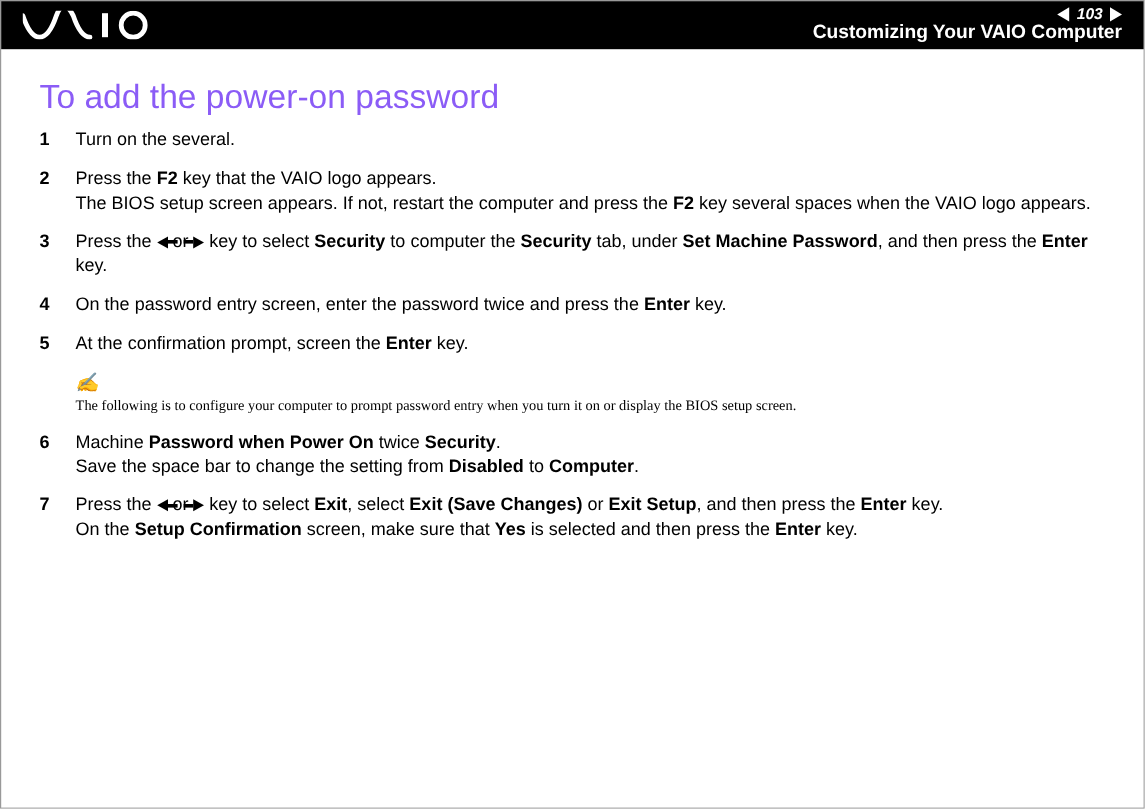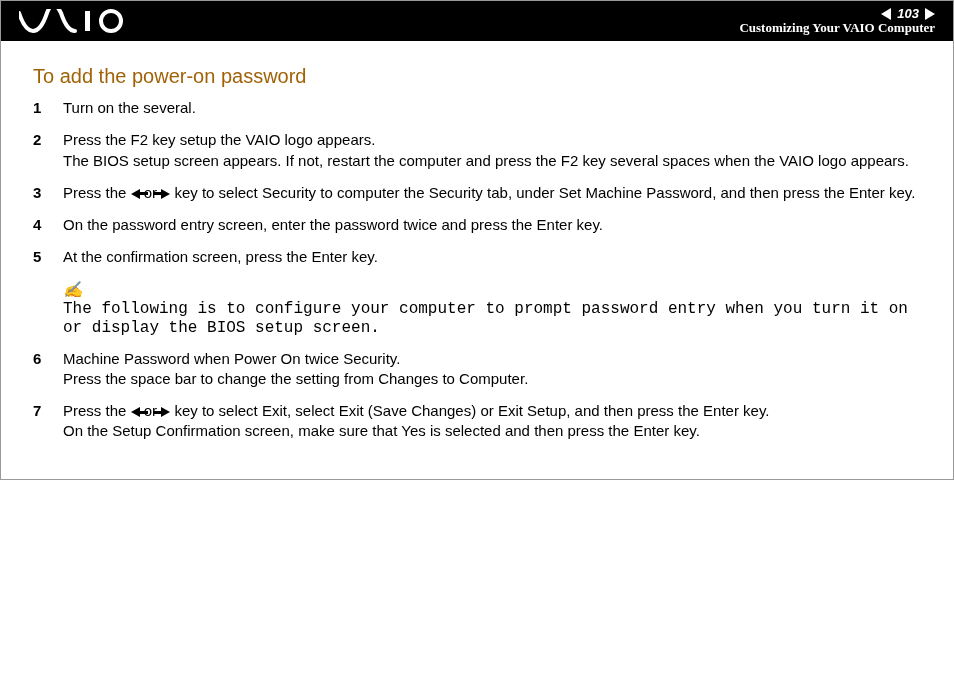--- a/index.html
+++ b/index.html
@@ -1,39 +1,39 @@
 <!DOCTYPE html>
 <html><head>
 <meta charset="utf-8">
 <style>
   html,body{margin:0;padding:0;background:#fff;font-family:Arial,Helvetica,sans-serif;color:#000;}
-  .page{width:954px;height:480px;position:relative;border:1px solid #999;box-sizing:border-box;}
+  .page{width:954px;height:674px;position:relative;border:1px solid #999;box-sizing:border-box;}
   .topbar{background:#000;height:40px;display:flex;align-items:center;justify-content:space-between;padding:0 18px;color:#fff;}
   .logo svg{display:block;}
   .hdr-right{text-align:right;line-height:1.1;}
   .hdr-pager{display:flex;align-items:center;justify-content:flex-end;gap:6px;font-weight:bold;font-style:italic;font-size:13px;}
   .hdr-pager .tri{width:0;height:0;border-top:6px solid transparent;border-bottom:6px solid transparent;}
   .tri-left{border-right:10px solid #fff;}
   .tri-right{border-left:10px solid #fff;}
-  .hdr-sub{font-weight:bold;font-size:13px;font-family:Liberation Serif, serif;}
+  .hdr-sub{font-weight:bold;font-size:16px;}
   .content{padding:24px 32px 0 32px;}
-  h2{font-weight:normal;color:#a16207;font-size:20px;margin:0 0 10px 0;font-family:Arial,Helvetica,sans-serif;}
+  h2{font-weight:normal;color:#8b5cf6;font-size:28px;margin:0 0 10px 0;font-family:Arial,Helvetica,sans-serif;}
   ol.steps{list-style:none;margin:0;padding:0;font-size:15px;}
   ol.steps>li{display:flex;align-items:flex-start;margin-bottom:12px;line-height:1.35;}
   .num{font-weight:bold;width:30px;flex:0 0 30px;}
   .body{flex:1;}
-  .body b{font-weight:normal;}
+  .body b{font-weight:bold;}
   .arrow{display:inline-block;width:0;height:0;border-top:5px solid transparent;border-bottom:5px solid transparent;vertical-align:middle;position:relative;}
   .arrow-l{border-right:9px solid #000;}
   .arrow-l::after{content:"";position:absolute;left:9px;top:-1.5px;width:8px;height:3px;background:#000;}
   .arrow-r{border-left:9px solid #000;}
   .arrow-r::before{content:"";position:absolute;right:9px;top:-1.5px;width:8px;height:3px;background:#000;}
   .note{margin:4px 0 12px 30px;}
   .note-icon{color:#6a6acb;font-style:italic;font-family:"Segoe Script","Comic Sans MS",cursive;font-size:16px;display:block;}
-  .note-text{font-size:16px;font-family:Liberation Mono, monospace;}
+  .note-text{font-size:12px;font-family:Liberation Serif, serif;}
 </style>
 </head>
 <body>
 
 <div class="page">
   <div class="topbar">
     <div class="logo">
       <svg width="110" height="24" viewBox="0 0 110 24" fill="none">
         <path d="M0 4 Q6 22 14 22 Q22 22 28 4 Q34 -12 42 4 Q48 22 56 22" stroke="#fff" stroke-width="4" fill="none" stroke-linecap="round"></path>
         <rect x="66" y="2" width="5" height="20" fill="#fff"></rect>
@@ -52,43 +52,43 @@
 
   <div class="content">
     <h2>To add the power-on password</h2>
     <ol class="steps" id="steps1">
         <li>
           <span class="num">1</span>
           <span class="body"><span>Turn on the several.</span></span>
         </li>
         <li>
           <span class="num">2</span>
-          <span class="body"><span>Press the </span><b>F2</b><span> key setup the VAIO logo appears.</span><br><span>The BIOS setup screen appears. If not, restart the computer and press the </span><b>F2</b><span> key several spaces when the VAIO logo appears.</span></span>
+          <span class="body"><span>Press the </span><b>F2</b><span> key that the VAIO logo appears.</span><br><span>The BIOS setup screen appears. If not, restart the computer and press the </span><b>F2</b><span> key several spaces when the VAIO logo appears.</span></span>
         </li>
         <li>
           <span class="num">3</span>
           <span class="body"><span>Press the </span><span class="arrow arrow-l"></span><span> or </span><span class="arrow arrow-r"></span><span> key to select </span><b>Security</b><span> to computer the </span><b>Security</b><span> tab, under </span><b>Set Machine Password</b><span>, and then press the </span><b>Enter</b><span> key.</span></span>
         </li>
         <li>
           <span class="num">4</span>
           <span class="body"><span>On the password entry screen, enter the password twice and press the </span><b>Enter</b><span> key.</span><br></span>
         </li>
         <li>
           <span class="num">5</span>
-          <span class="body"><span>At the confirmation screen, press the </span><b>Enter</b><span> key.</span></span>
+          <span class="body"><span>At the confirmation prompt, screen the </span><b>Enter</b><span> key.</span></span>
         </li>
       </ol>
     <div class="note">
       <span class="note-icon">✍</span>
       <span class="note-text">The following is to configure your computer to prompt password entry when you turn it on or display the BIOS setup screen.</span>
     </div>
     <ol class="steps" id="steps2">
         <li>
           <span class="num">6</span>
-          <span class="body"><span>Machine </span><b>Password when Power On</b><span> twice </span><b>Security</b><span>.</span><br><span>Press the space bar to change the setting from </span><b>Changes</b><span> to </span><b>Computer</b><span>.</span></span>
+          <span class="body"><span>Machine </span><b>Password when Power On</b><span> twice </span><b>Security</b><span>.</span><br><span>Save the space bar to change the setting from </span><b>Disabled</b><span> to </span><b>Computer</b><span>.</span></span>
         </li>
         <li>
           <span class="num">7</span>
           <span class="body"><span>Press the </span><span class="arrow arrow-l"></span><span> or </span><span class="arrow arrow-r"></span><span> key to select </span><b>Exit</b><span>, select </span><b>Exit (Save Changes)</b><span> or </span><b>Exit Setup</b><span>, and then press the </span><b>Enter</b><span> key.</span><br><span>On the </span><b>Setup Confirmation</b><span> screen, make sure that </span><b>Yes</b><span> is selected and then press the </span><b>Enter</b><span> key.</span></span>
         </li>
       </ol>
   </div>
 </div>
 
 </body></html>

